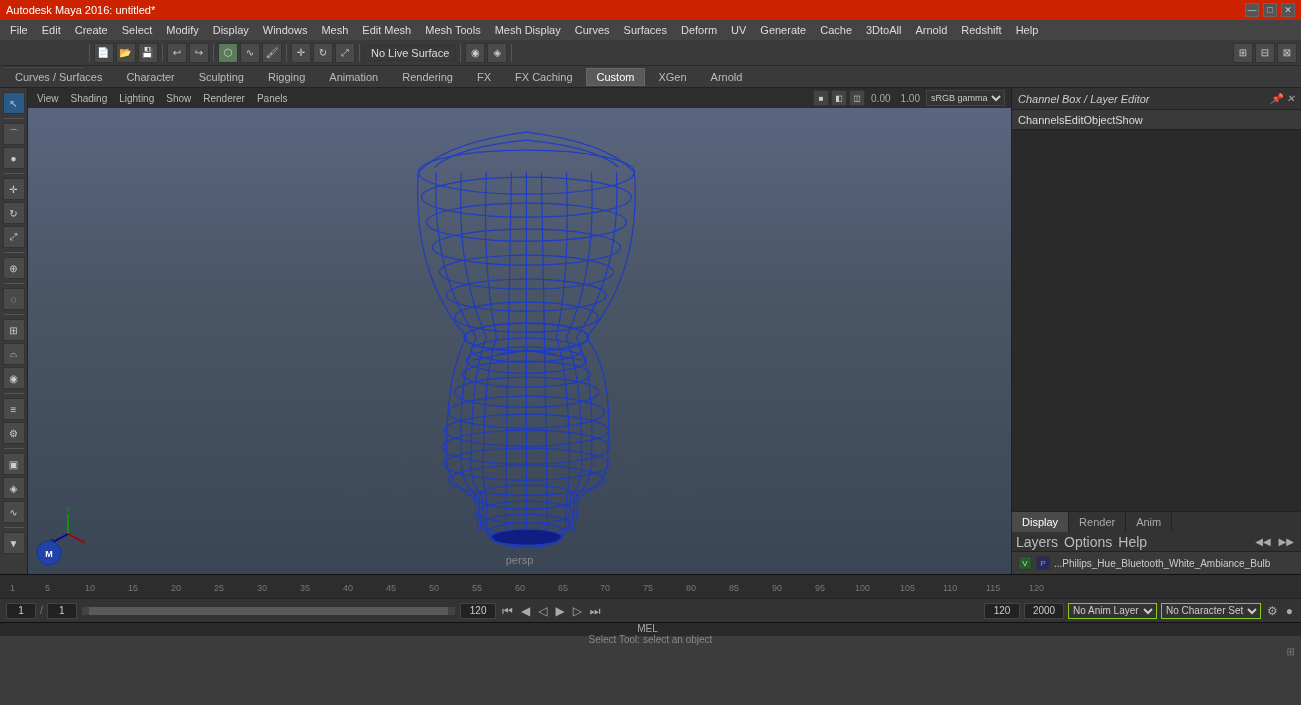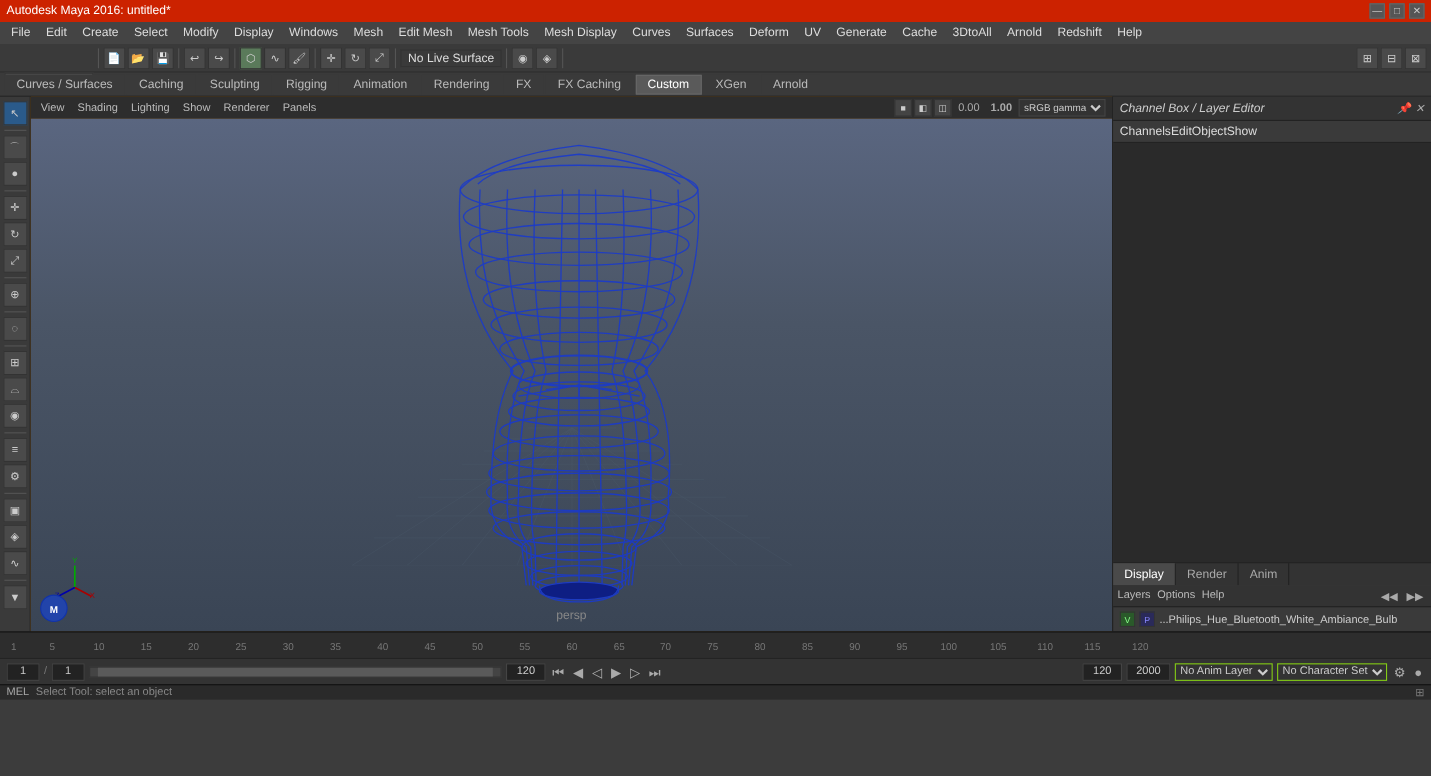--- a/index.html
+++ b/index.html
@@ -290,21 +290,21 @@
     }
     #cb-layer-menus {
       display: flex;
       background: #333;
       height: 20px;
       align-items: center;
       padding: 0 4px;
       gap: 6px;
       border-bottom: 1px solid #222;
     }
-    .cb-layer-menu { font-size: 10px; color: #bbb; cursor: pointer; text-align: right; }
+    .cb-layer-menu { font-size: 14px; color: #bbb; cursor: pointer; text-align: right; }
     .layer-btn {
       font-size: 10px;
       color: #aaa;
       cursor: pointer;
       padding: 1px 3px;
     }
     #layer-list {
       padding: 2px;
     }
     .layer-row {
@@ -390,20 +390,21 @@
     }
 
     
     #statusbar {
       background: #2a2a2a;
       height: 14px;
       display: flex;
       align-items: center;
       padding: 0 6px;
       border-top: 1px solid #111;
+      flex-direction: column;
     }
     #status-text {
       font-size: 10px;
       color: #888;
     }
     #mel-label {
       font-size: 10px;
       color: #aaa;
       margin-right: 6px;
     }
@@ -477,21 +478,21 @@
   <div class="toolbar-separator"></div>
   <div style="margin-left:auto; display:flex; gap:2px;">
     <div class="toolbar-btn">⊞</div>
     <div class="toolbar-btn">⊟</div>
     <div class="toolbar-btn">⊠</div>
   </div>
 </div>
 
 <div id="tabbar">
   <span class="tab-item">Curves / Surfaces</span>
-  <span class="tab-item">Caching</span>
+  <span class="tab-item">Character</span>
   <span class="tab-item">Sculpting</span>
   <span class="tab-item">Rigging</span>
   <span class="tab-item">Animation</span>
   <span class="tab-item">Rendering</span>
   <span class="tab-item">FX</span>
   <span class="tab-item">FX Caching</span>
   <span class="tab-item active">Custom</span>
   <span class="tab-item">XGen</span>
   <span class="tab-item">Arnold</span>
 </div>
@@ -533,21 +534,21 @@
       <span class="vp-menu">Shading</span>
       <span class="vp-menu">Lighting</span>
       <span class="vp-menu">Show</span>
       <span class="vp-menu">Renderer</span>
       <span class="vp-menu">Panels</span>
       <div class="vp-tools">
         <div class="vp-tool-btn">■</div>
         <div class="vp-tool-btn">◧</div>
         <div class="vp-tool-btn">◫</div>
         <span style="font-size:10px;color:#aaa;margin:0 4px;">0.00</span>
-        <span style="font-size:10px;color:#aaa;margin:16px 4px;font-weight:bold;">1.00</span>
+        <span style="font-size:10px;color:#aaa;margin:16px 4px;">1.00</span>
         <select style="background:#333;border:1px solid #444;color:#ccc;font-size:9px;height:16px;">
           <option>sRGB gamma</option>
         </select>
       </div>
     </div>
 
     <div id="scene-area">
 
       <svg id="grid-svg" viewBox="0 0 500 200">
 

